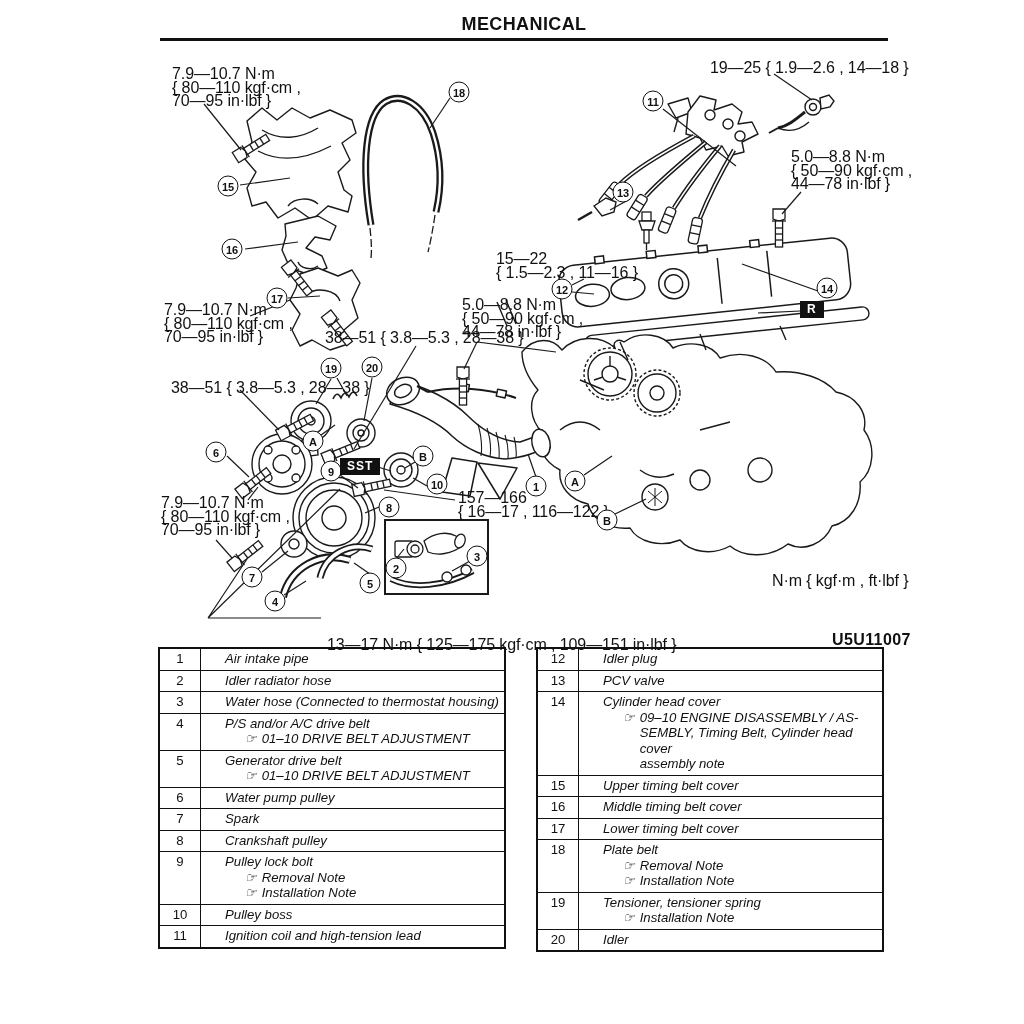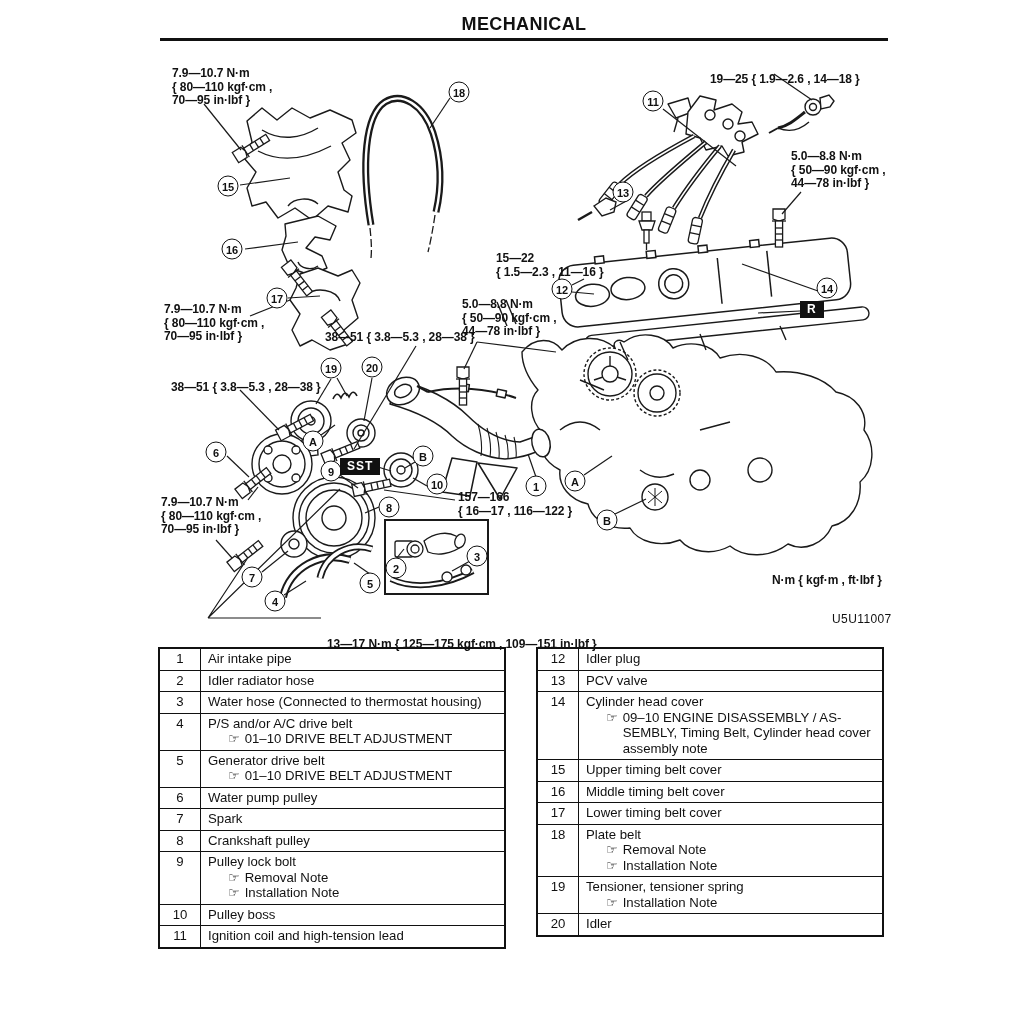--- a/index.html
+++ b/index.html
@@ -2,33 +2,33 @@
 <html><head>
 <meta charset="utf-8">
 <style>
   html,body{margin:0;padding:0;background:#e8e8e8;}
   .page{position:relative;width:1024px;height:1024px;margin:0 auto;background:#ffffff;
         font-family:"Liberation Sans",sans-serif;color:#111;overflow:hidden;}
   .title{position:absolute;left:12px;top:14px;width:100%;text-align:center;
          font-size:18px;font-weight:bold;letter-spacing:.4px;}
   .title-rule{position:absolute;left:160px;top:38px;width:728px;height:3px;background:#111;}
   svg.art{position:absolute;left:0;top:0;}
-  .ann{position:absolute;font-size:12px;font-weight:bold;line-height:13.5px;
+  .ann{position:absolute;font-size:16px;font-weight:normal;line-height:13.5px;
        letter-spacing:-.1px;white-space:pre-line;}
-  .ann.small{font-weight:normal;font-size:12px;letter-spacing:.4px;}
+  .ann.small{font-weight:bold;font-size:16px;letter-spacing:.4px;margin-top:20px;}
   .co{position:absolute;width:19px;height:19px;border:1.7px solid #111;border-radius:50%;
       background:#fff;display:flex;align-items:center;justify-content:center;
       font-size:11px;font-weight:bold;transform:translate(-50%,-50%);z-index:3;}
   .blackbox{position:absolute;background:#111;color:#fff;font-weight:bold;font-size:12px;
       padding:1px 7px 2px 7px;z-index:3;letter-spacing:1px;}
   table.parts{position:absolute;border-collapse:collapse;border:2px solid #111;
       font-size:13.2px;line-height:15.5px;}
   table.parts td{border:1.3px solid #111;padding:2px 4px 3px 4px;vertical-align:top;}
   table.parts td.num{width:36px;text-align:center;padding-left:2px;padding-right:2px;}
-  table.parts td.desc{padding-left:7px;}
+  table.parts td.desc{padding-left:24px;font-style:italic;}
   .ref{margin-left:20px;display:flex;align-items:flex-start;}
   .hand{margin-right:5px;font-size:13px;line-height:15px;}
   .reftext{white-space:pre-line;}
 </style>
 </head>
 <body>
 
 <div class="page">
 
   <div class="title">MECHANICAL</div>
@@ -279,21 +279,21 @@
       <path d="M615,514 L646,499"></path>
       <path d="M321,435 L335,425"></path>
       <path d="M415,462 L405,468"></path>
       <path d="M208,618 L247,559 M208,618 L340,489 M208,618 L321,618"></path>
     </g>
   </svg>
 
   <div class="ann" style="left:172px;top:67px">7.9—10.7 N·m
 { 80—110 kgf·cm ,
 70—95 in·lbf }</div>
-  <div class="ann" style="left:710px;top:73px">19—25 { 1.9—2.6 , 14—18 }</div>
+  <div class="ann" style="left:710px;top:61px">19—25 { 1.9—2.6 , 14—18 }</div>
   <div class="ann" style="left:791px;top:150px">5.0—8.8 N·m
 { 50—90 kgf·cm ,
 44—78 in·lbf }</div>
   <div class="ann" style="left:496px;top:252px">15—22
 { 1.5—2.3 , 11—16 }</div>
   <div class="ann" style="left:462px;top:298px">5.0—8.8 N·m
 { 50—90 kgf·cm ,
 44—78 in·lbf }</div>
   <div class="ann" style="left:164px;top:303px">7.9—10.7 N·m
 { 80—110 kgf·cm ,

